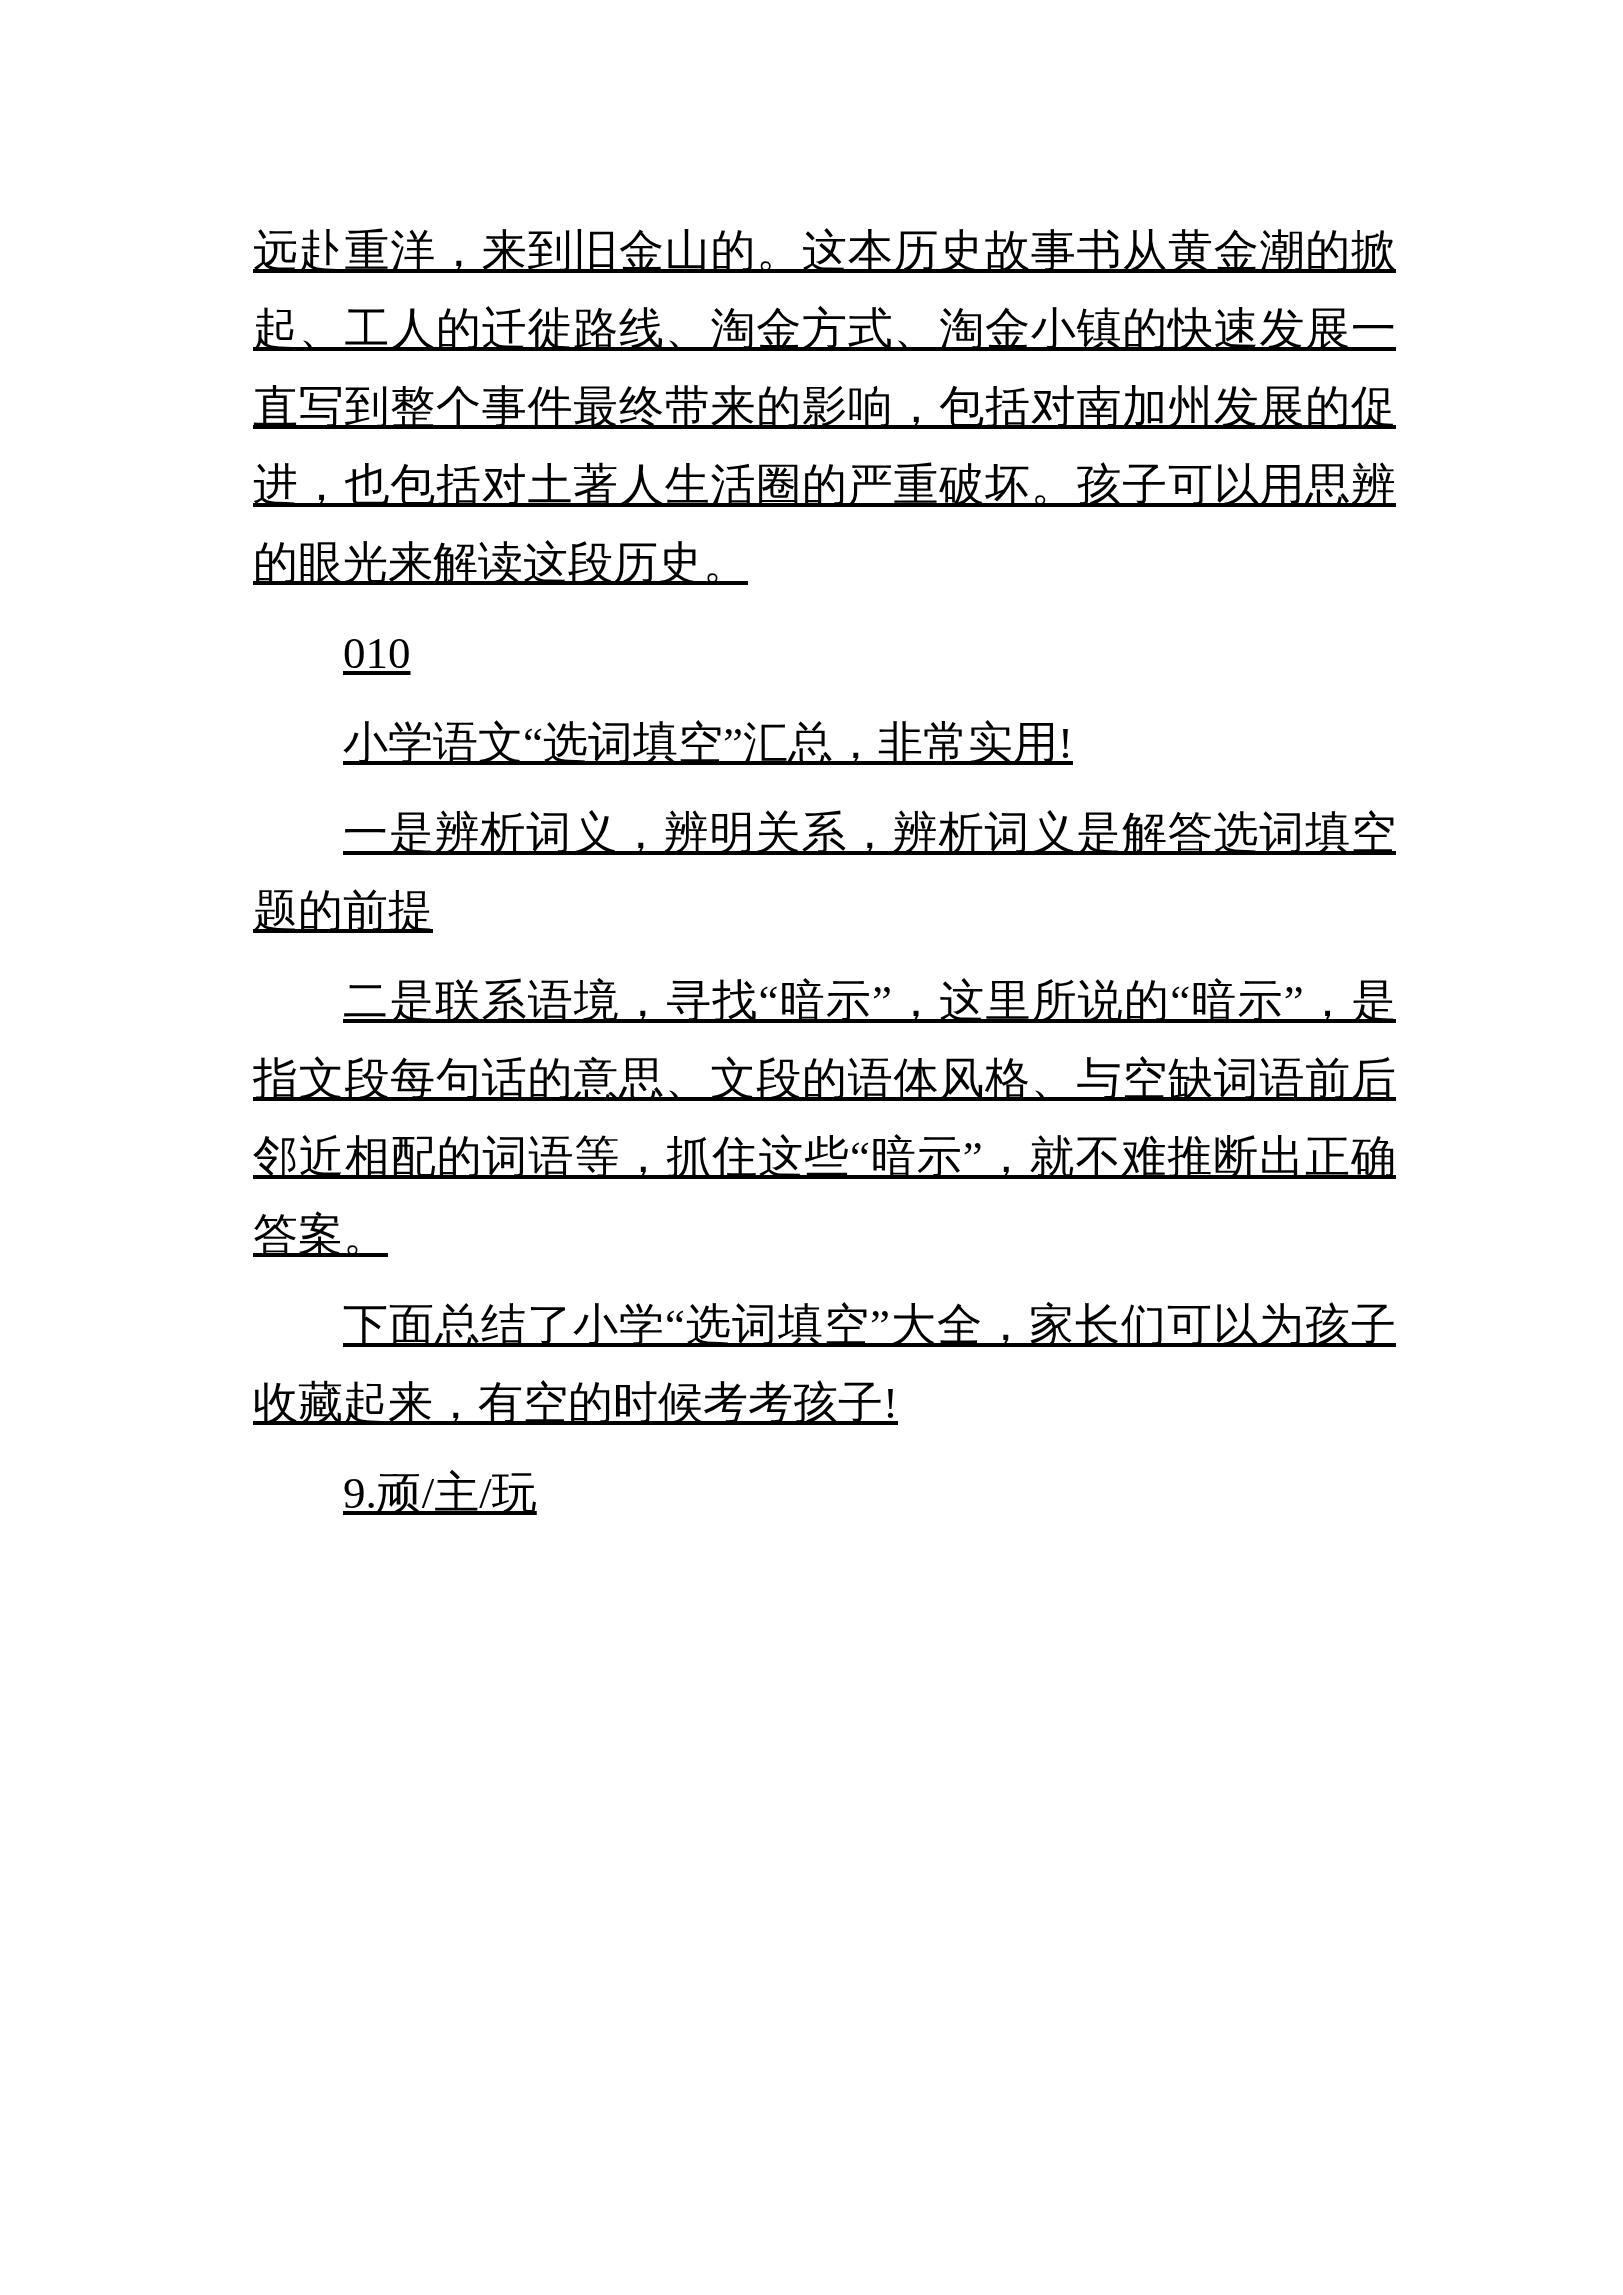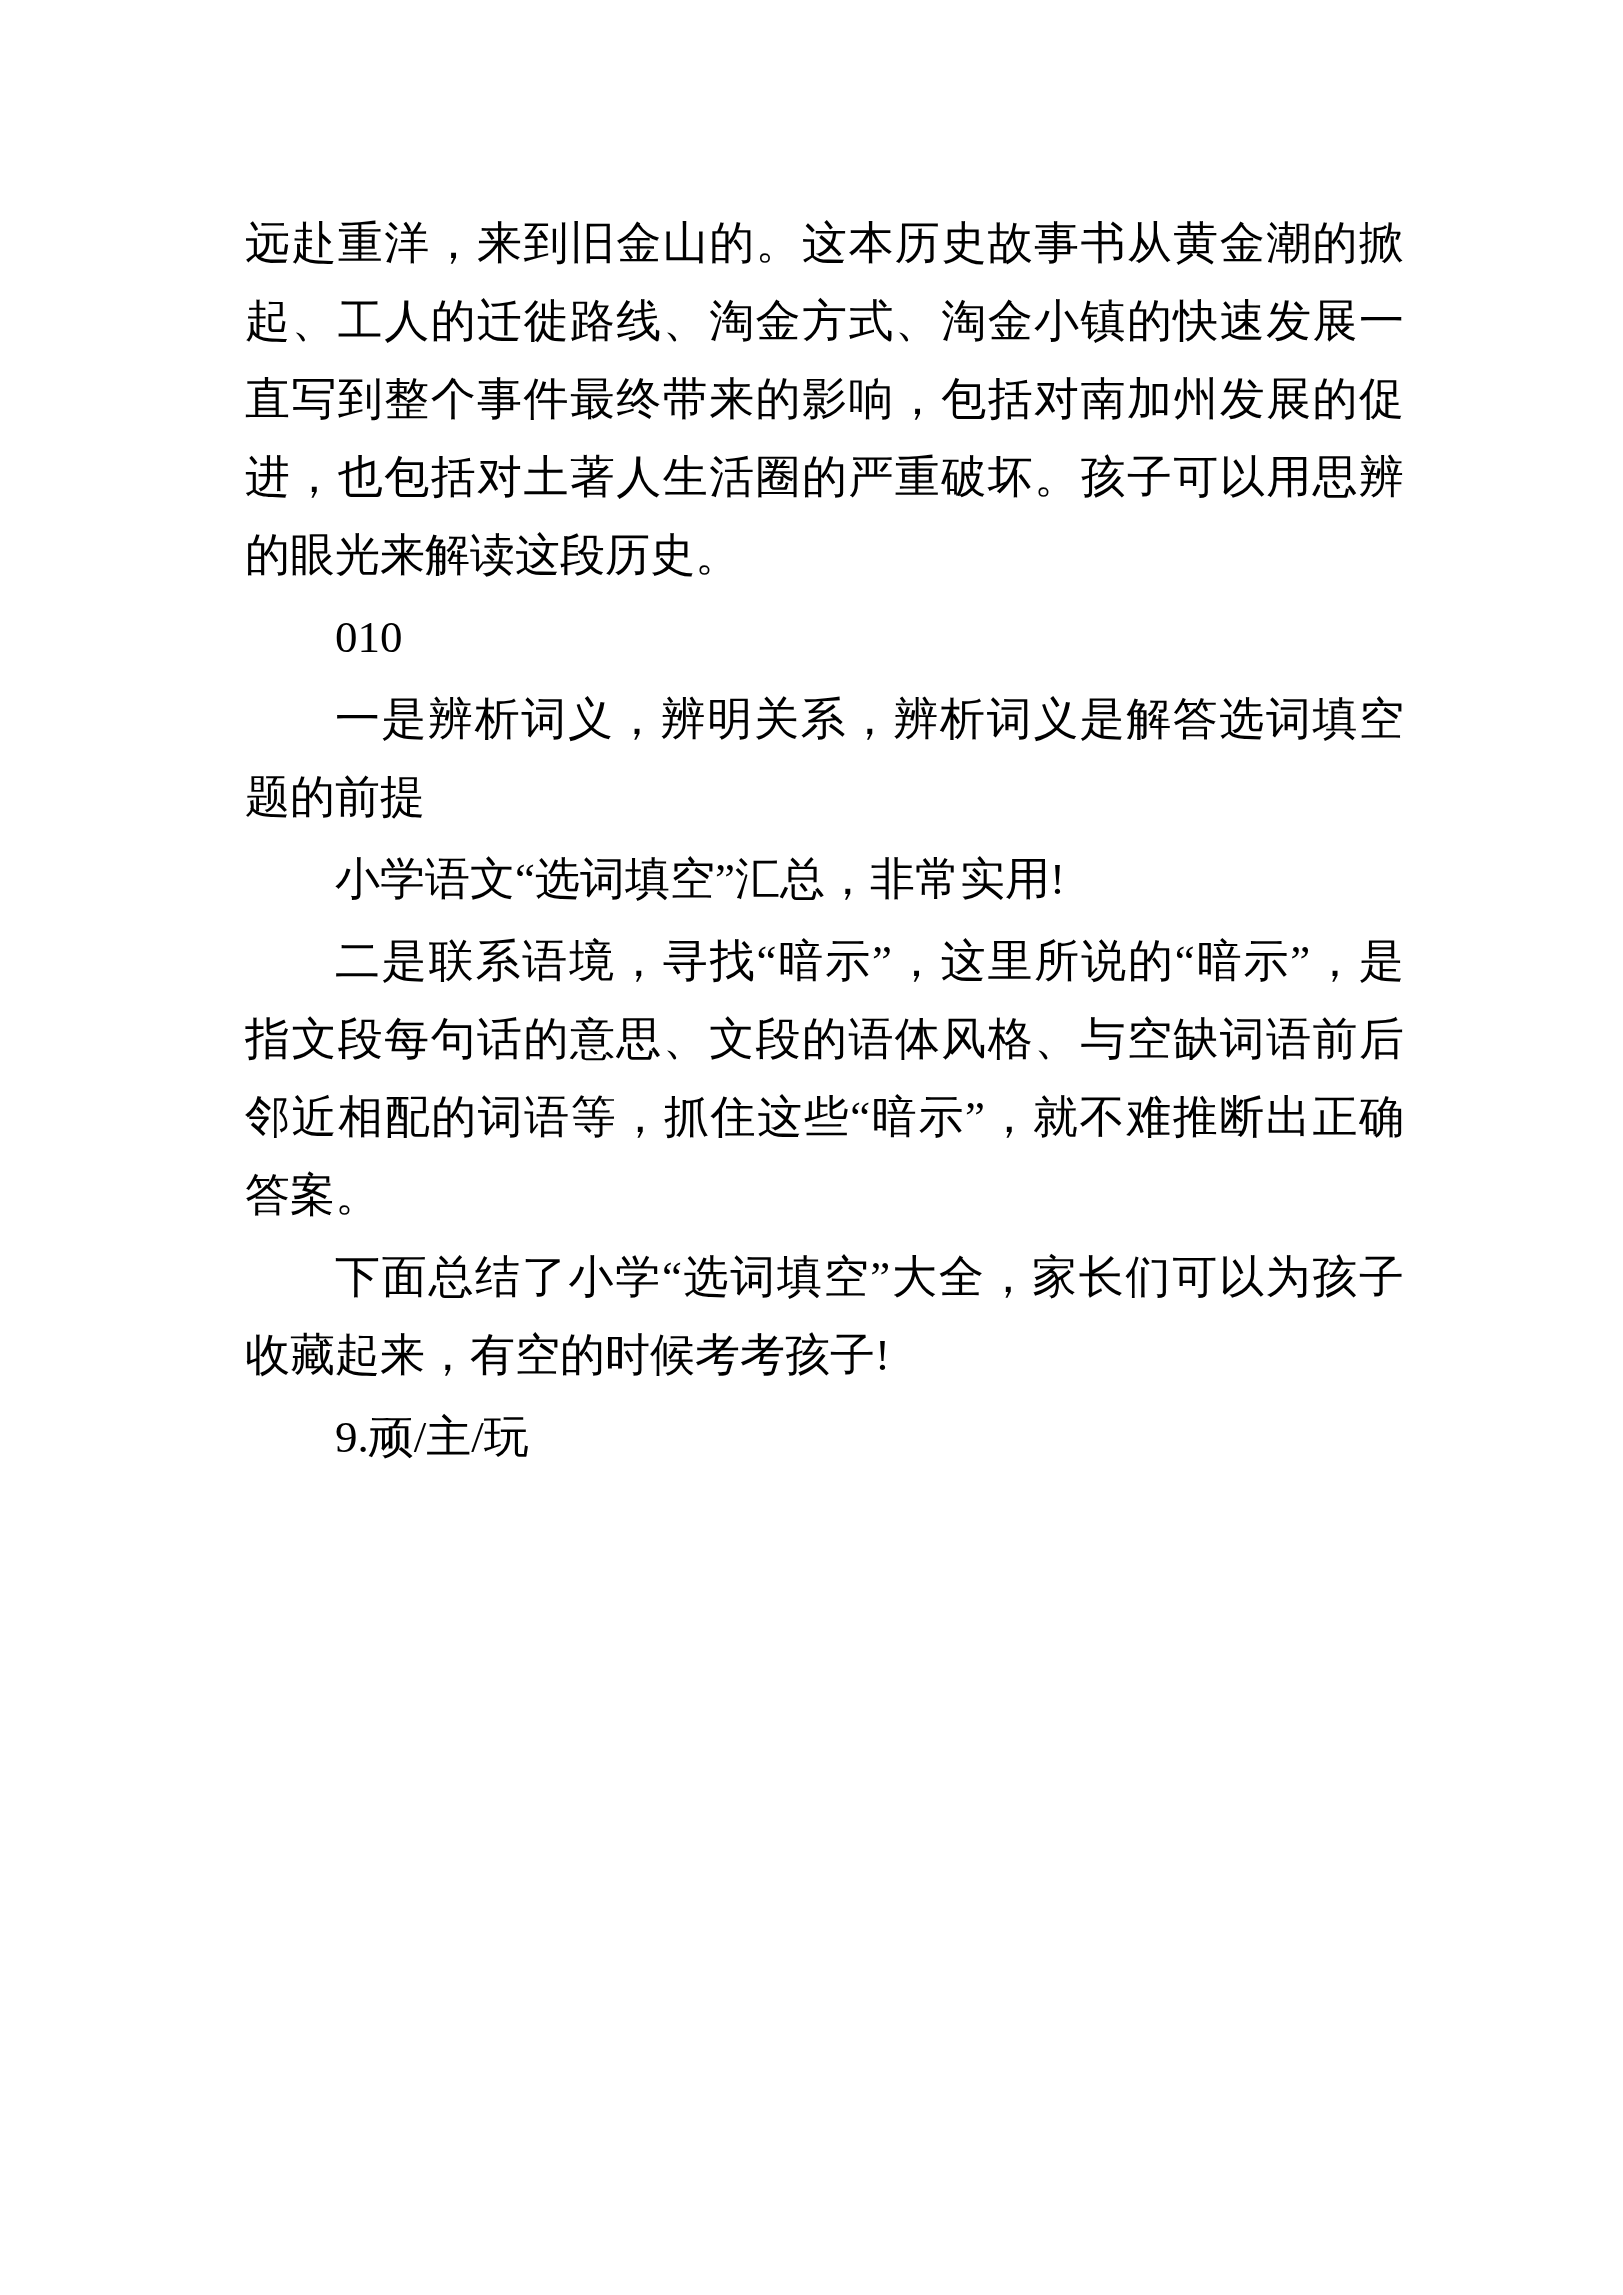--- a/index.html
+++ b/index.html
@@ -18,38 +18,39 @@
   }
   .doc-body {
     width: 1167px;
     color: #000000;
     font-family: "Liberation Serif", "DejaVu Serif", serif;
     font-size: 45px;
     line-height: 78px;
     font-weight: 400;
   }
   .doc-body p {
-    margin: 4px;
+    margin: 12px;
     padding: 0;
     text-align: justify;
     text-justify: inter-character;
     word-break: normal;
     overflow-wrap: break-word;
+    text-decoration: underline;
   }
   .doc-body p.indent {
     text-indent: 2em;
   }
 </style>
 </head>
 <body>
 
 <div class="page">
   <div class="doc-body">
     <p>远赴重洋，来到旧金山的。这本历史故事书从黄金潮的掀起、工人的迁徙路线、淘金方式、淘金小镇的快速发展一直写到整个事件最终带来的影响，包括对南加州发展的促进，也包括对土著人生活圈的严重破坏。孩子可以用思辨的眼光来解读这段历史。</p>
     <p class="indent">010</p>
+    <p class="indent">小学语文“选词填空”汇总，非常实用!</p>
     <p class="indent">一是辨析词义，辨明关系，辨析词义是解答选词填空题的前提</p>
-    <p class="indent">小学语文“选词填空”汇总，非常实用!</p>
     <p class="indent">二是联系语境，寻找“暗示”，这里所说的“暗示”，是指文段每句话的意思、文段的语体风格、与空缺词语前后邻近相配的词语等，抓住这些“暗示”，就不难推断出正确答案。</p>
     <p class="indent">下面总结了小学“选词填空”大全，家长们可以为孩子收藏起来，有空的时候考考孩子!</p>
     <p class="indent">9.顽/主/玩</p>
   </div>
 </div>
 
 
 </body></html>

